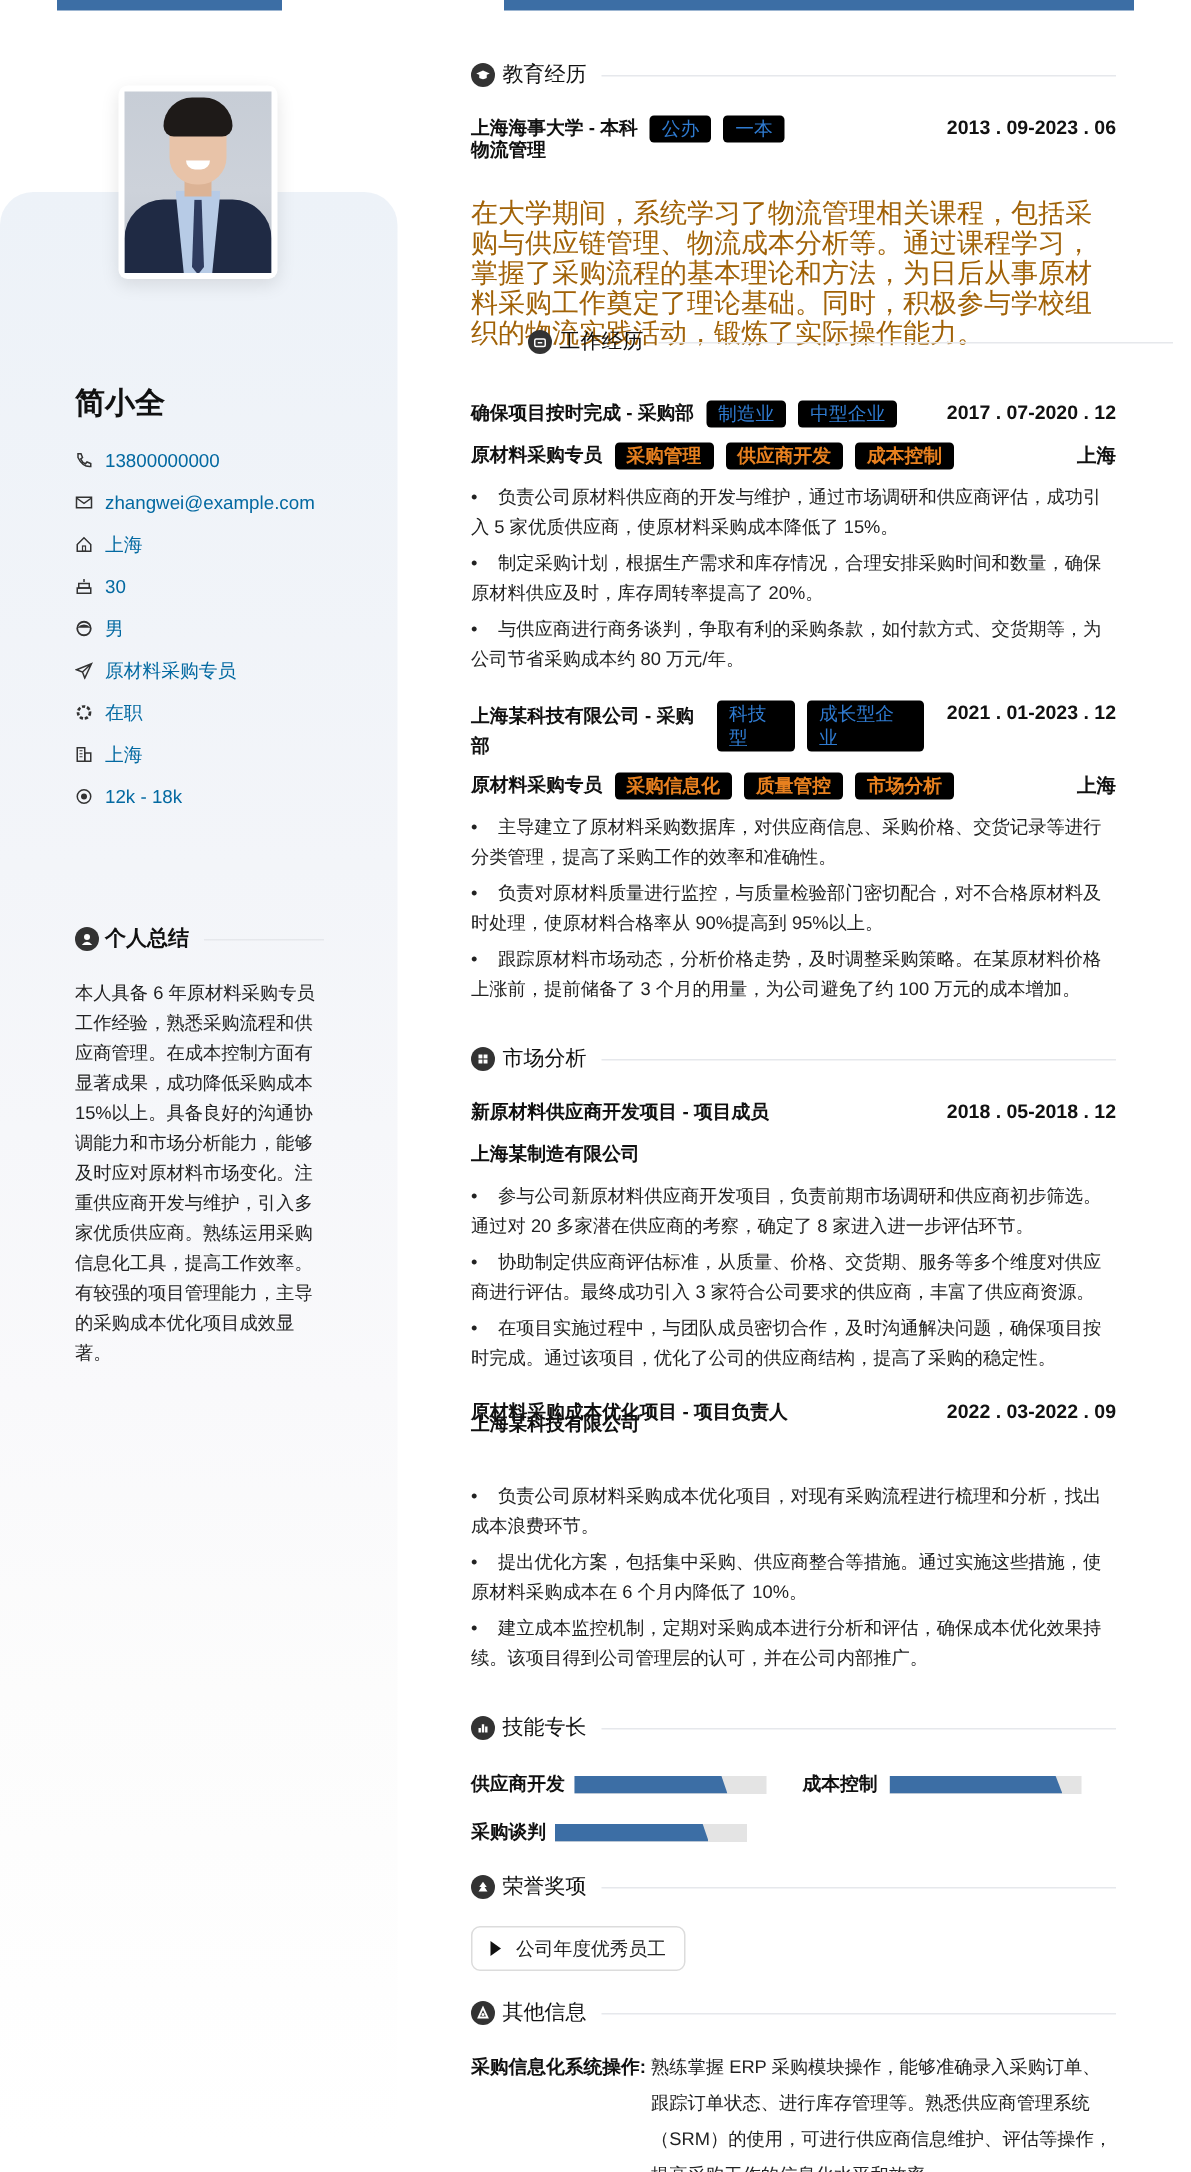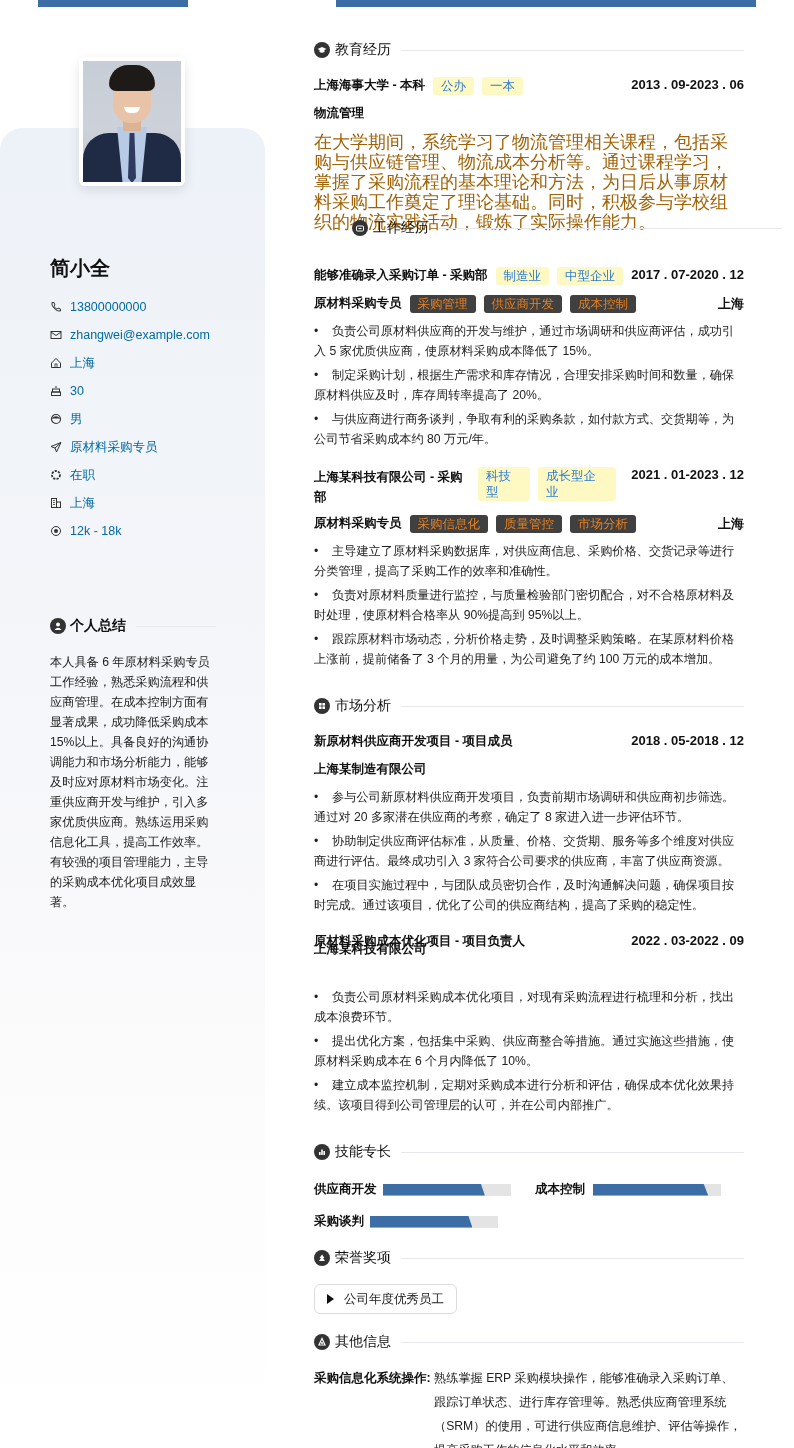--- a/index.html
+++ b/index.html
@@ -48,22 +48,22 @@
 
   
   .main { position: absolute; left: 314px; top: 0; width: 430px; }
   .section-head { position: absolute; left: 0; display: flex; align-items: center; width: 430px; height: 20px; }
   .section-head .title { font-size: 14px; font-weight: normal; color: #111; margin-left: 5px; white-space: nowrap; }
   .section-head .line { flex: 1; height: 1px; background: #e6e8ec; margin-left: 10px; }
 
   .row { position: absolute; left: 0; width: 430px; display: flex; align-items: flex-start; }
   .bold { font-weight: bold; font-size: 12.5px; color: #111; }
   .date { margin-left: auto; font-weight: bold; font-size: 13px; color: #111; white-space: nowrap; }
-  .tag-blue { background: #fef9c3; color: #2f7bd1; font-size: 12.5px; padding: 1px 8px; border-radius: 3px; margin-left: 8px; line-height: 16px; }
-  .tag-orange { background: #404040; color: #e7801f; font-size: 12.5px; padding: 1px 8px; border-radius: 3px; margin-left: 8px; line-height: 16px; }
+  .tag-blue { background: #000000; color: #2f7bd1; font-size: 12.5px; padding: 1px 8px; border-radius: 3px; margin-left: 8px; line-height: 16px; }
+  .tag-orange { background: #000000; color: #e7801f; font-size: 12.5px; padding: 1px 8px; border-radius: 3px; margin-left: 8px; line-height: 16px; font-weight: bold; }
 
   .para { position: absolute; left: 0; width: 430px; font-size: 18px; line-height: 20px; color: #a16207; }
   .bullets { position: absolute; left: 0; width: 430px; list-style: none; }
   .bullets li { font-size: 12.2px; line-height: 20px; color: #222; margin-bottom: 4px; }
   .bullets li .dot { display: inline-block; width: 18px; }
 
   .skill { position: absolute; display: flex; align-items: center; font-size: 12.5px; font-weight: bold; color: #111; }
   .skill .bar { width: 128px; height: 12px; background: #e4e4e4; margin-left: 6px; position: relative; }
   .skill .fill { position: absolute; left: 0; top: 0; height: 12px; background: #3c6ea5; clip-path: polygon(0 0, 96% 0, 100% 100%, 0 100%); }
 
@@ -202,38 +202,38 @@
       </span>
     <span class="title">教育经历</span>
     <span class="line"></span>
   </div>
   <div class="row" style="top:77px;">
     <span class="bold">上海海事大学 - 本科</span>
     <span class="tag-blue">公办</span>
     <span class="tag-blue">一本</span>
     <span class="date">2013 . 09-2023 . 06</span>
   </div>
-  <div class="row" style="top:105px;">
+  <div class="row" style="top:92px;">
     <span class="bold">物流管理</span>
   </div>
   <div class="para" style="top:132px;">在大学期间，系统学习了物流管理相关课程，包括采购与供应链管理、物流成本分析等。通过课程学习，掌握了采购流程的基本理论和方法，为日后从事原材料采购工作奠定了理论基础。同时，积极参与学校组织的物流实践活动，锻炼了实际操作能力。</div>
 
   <div class="section-head" style="top:218px;margin-left:38px;">
     <span class="icon-circle">
         <svg viewBox="0 0 10 10">
           <rect x="1.5" y="3" width="7" height="5" rx="1" fill="none" stroke="#fff" stroke-width="1"></rect>
           <path d="M3.5 5.5 H6.5" stroke="#fff" stroke-width="1"></path>
         </svg>
       </span>
     <span class="title">工作经历</span>
     <span class="line"></span>
   </div>
 
   <div class="row" style="top:267px;">
-    <span class="bold">能够准确录入采购订单 - 采购部</span>
+    <span class="bold">确保项目按时完成 - 采购部</span>
     <span class="tag-blue">制造业</span>
     <span class="tag-blue">中型企业</span>
     <span class="date">2017 . 07-2020 . 12</span>
   </div>
   <div class="row" style="top:295px;">
     <span class="bold">原材料采购专员</span>
     <span class="tag-orange">采购管理</span>
     <span class="tag-orange">供应商开发</span>
     <span class="tag-orange">成本控制</span>
     <span class="date">上海</span>

